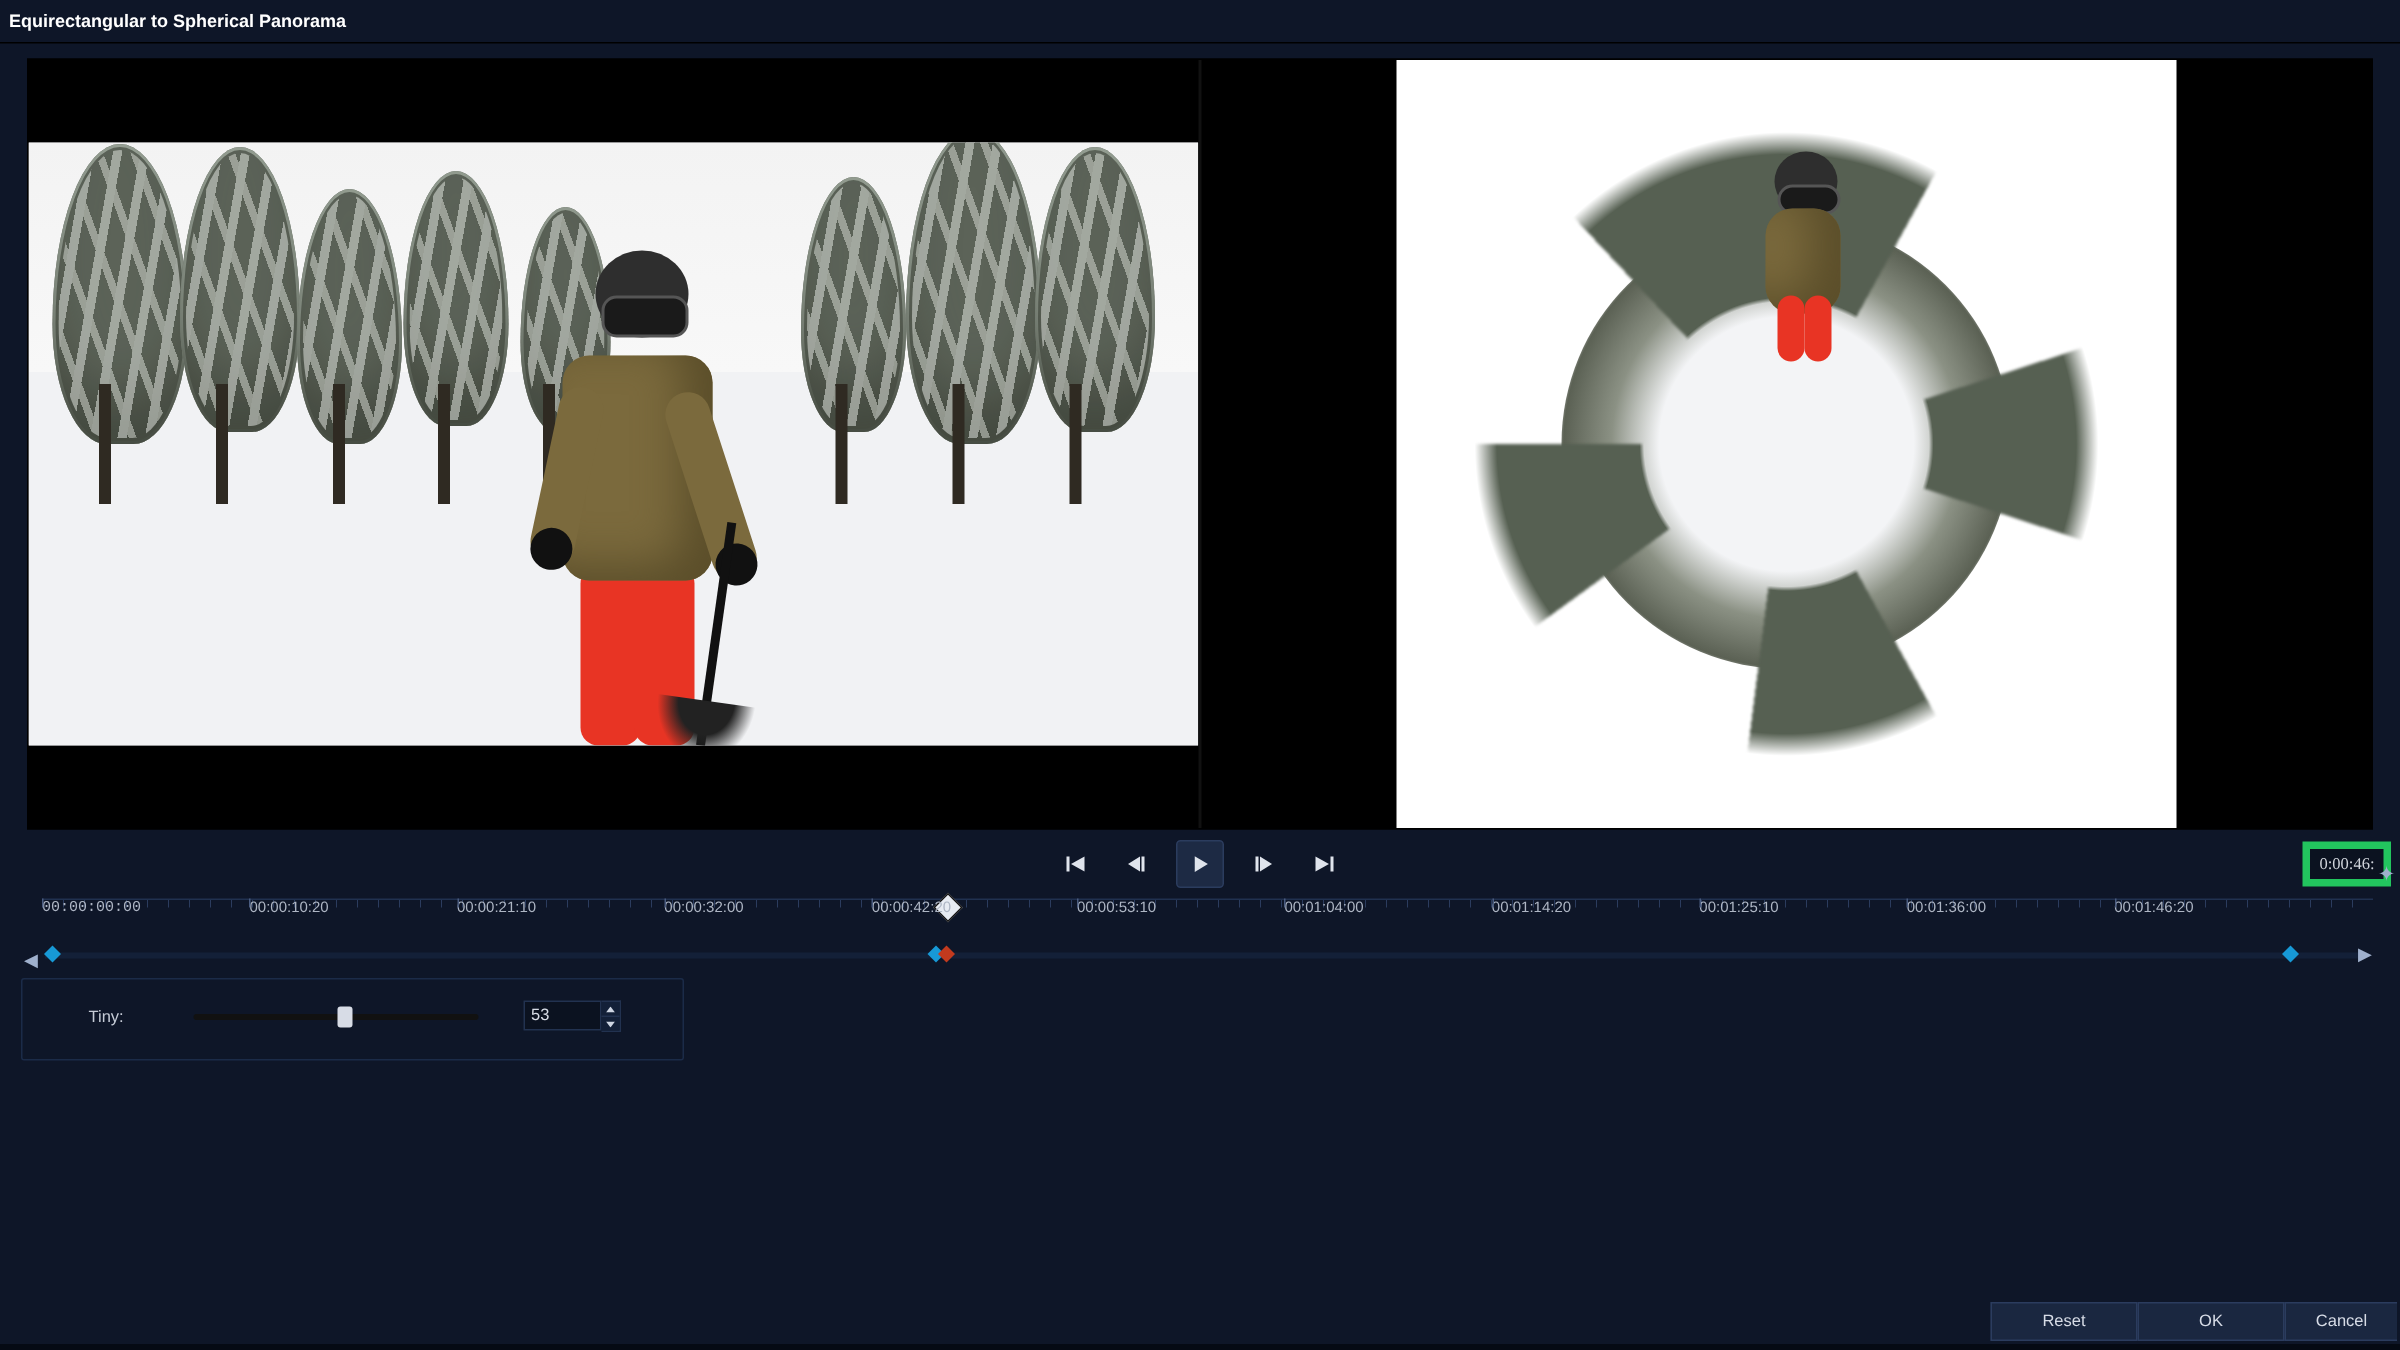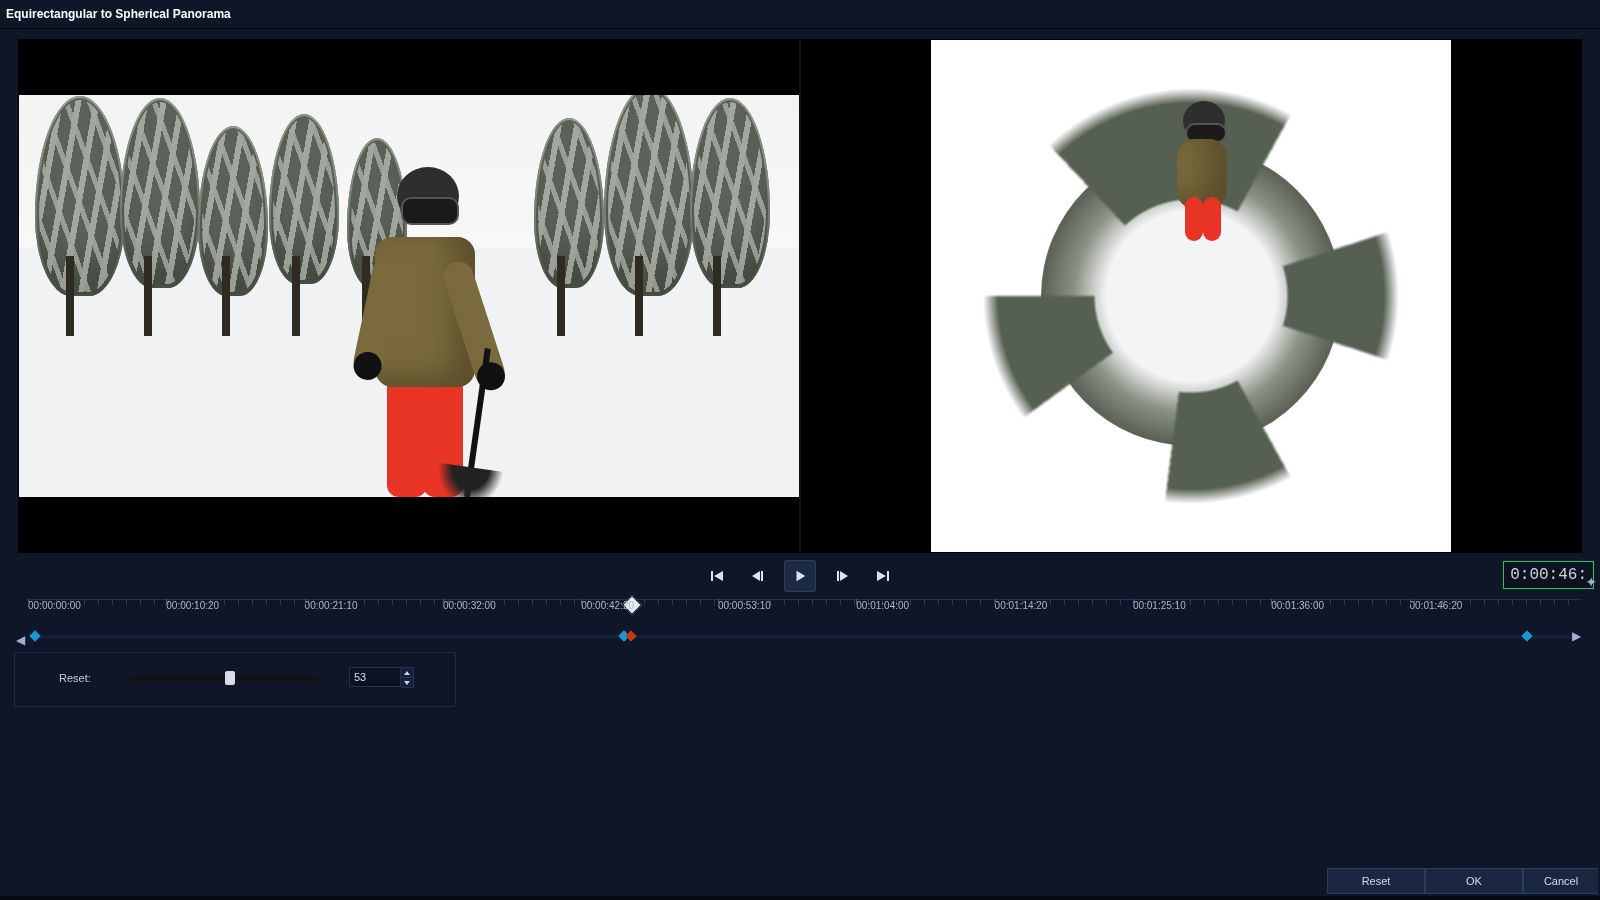--- a/index.html
+++ b/index.html
@@ -31,21 +31,21 @@
   .planet-person{position:absolute;left:46%;top:-5%;width:60px;height:140px}
   .planet-person .helmet{left:8px;top:0;width:42px;height:40px}
   .planet-person .goggles{left:10px;top:22px;width:38px;height:16px}
   .planet-person .torso{left:2px;top:38px;width:50px;height:70px}
   .planet-person .pants-l{left:10px;bottom:0;width:18px;height:44px}
   .planet-person .pants-r{right:14px;bottom:0;width:18px;height:44px}
   .transport{display:flex;justify-content:center;align-items:center;gap:14px;height:46px;position:relative}
   .tc-btn{width:26px;height:26px;display:flex;align-items:center;justify-content:center;cursor:pointer}
   .tc-btn.play{background:#1d2a44;border:1px solid #2b3c5e;border-radius:3px;width:30px;height:30px}
   .tc-btn svg{fill:#dfe4ec}
-  .tc-readout{position:absolute;right:6px;top:8px;background:#0b1220;border:1px solid #22c55e;padding:4px 6px;font-family:Liberation Mono, monospace;font-size:16px}
+  .tc-readout{position:absolute;right:6px;top:8px;background:#0b1220;border:5px solid #22c55e;padding:4px 6px;font-family:Liberation Serif, serif;font-size:11px}
   .timeline{position:relative;height:30px;margin:0 18px 0 28px;border-top:1px solid #203150}
   .tick{position:absolute;top:0;font-size:10px;color:#aeb6c4}
   .tick::before{content:"";position:absolute;left:0;top:-1px;width:1px;height:6px;background:#4a5c80}
   .minor-ticks{position:absolute;inset:0;background:repeating-linear-gradient(90deg,#2b3c5e 0 1px,transparent 1px 14px);height:5px;top:0}
   .playhead{position:absolute;top:-2px;width:12px;height:12px;background:#e7ebf2;border:1px solid #111;transform:rotate(45deg)}
   .kf-bar{position:relative;height:14px;margin:0 18px 0 16px;display:flex;align-items:center}
   .kf-bar .arrow{width:8px;height:8px;color:#9fb0cd}
   .kf-track{flex:1;height:4px;background:#132038;margin:0 6px;position:relative}
   .kf{position:absolute;top:-3px;width:8px;height:8px;background:#1799d6;transform:rotate(45deg)}
   .kf.red{background:#c23a1e}
@@ -162,21 +162,21 @@
         <rect x="12" y="3" width="2" height="10"></rect>
       </svg>
     </div>
   <div class="tc-readout">0:00:46:</div>
 </div>
 
 <div style="position:relative">
   <div class="timeline" id="timeline">
     <div class="minor-ticks"></div>
     <div class="playhead" id="playhead" style="left: calc(38.8% - 6px);"></div>
-  <div class="tick" style="left: 0%;">00:00:00:00</div>
+  <div class="tick" style="left: 0%; font-family: Liberation Mono, monospace;">00:00:00:00</div>
       <div class="tick" style="left: 8.9%;">00:00:10:20</div>
       <div class="tick" style="left: 17.8%;">00:00:21:10</div>
       <div class="tick" style="left: 26.7%;">00:00:32:00</div>
       <div class="tick" style="left: 35.6%;">00:00:42:20</div>
       <div class="tick" style="left: 44.4%;">00:00:53:10</div>
       <div class="tick" style="left: 53.3%;">00:01:04:00</div>
       <div class="tick" style="left: 62.2%;">00:01:14:20</div>
       <div class="tick" style="left: 71.1%;">00:01:25:10</div>
       <div class="tick" style="left: 80%;">00:01:36:00</div>
       <div class="tick" style="left: 88.9%;">00:01:46:20</div>
@@ -192,21 +192,21 @@
       <div class="kf red" style="left: calc(38.9% - 4px);"></div>
       <div class="kf " style="left: calc(96.8% - 4px);"></div>
     </div>
   <span class="arrow scroll-right">▶</span>
 </div>
 
 <div class="options-panel">
 
 
   <div class="row" style="margin-top:14px">
-    <div class="lbl">Reset:</div>
+    <div class="lbl">Tiny:</div>
     <div class="slider">
         <div class="thumb" id="zoom-thumb" style="left: calc(53% - 5px);"></div>
       </div>
     <div class="spin">
       <input value="53" style="">
       <div class="btns">
         <span>
             <svg viewBox="0 0 6 4">
               <polygon points="0,4 6,4 3,0"></polygon>
             </svg>

